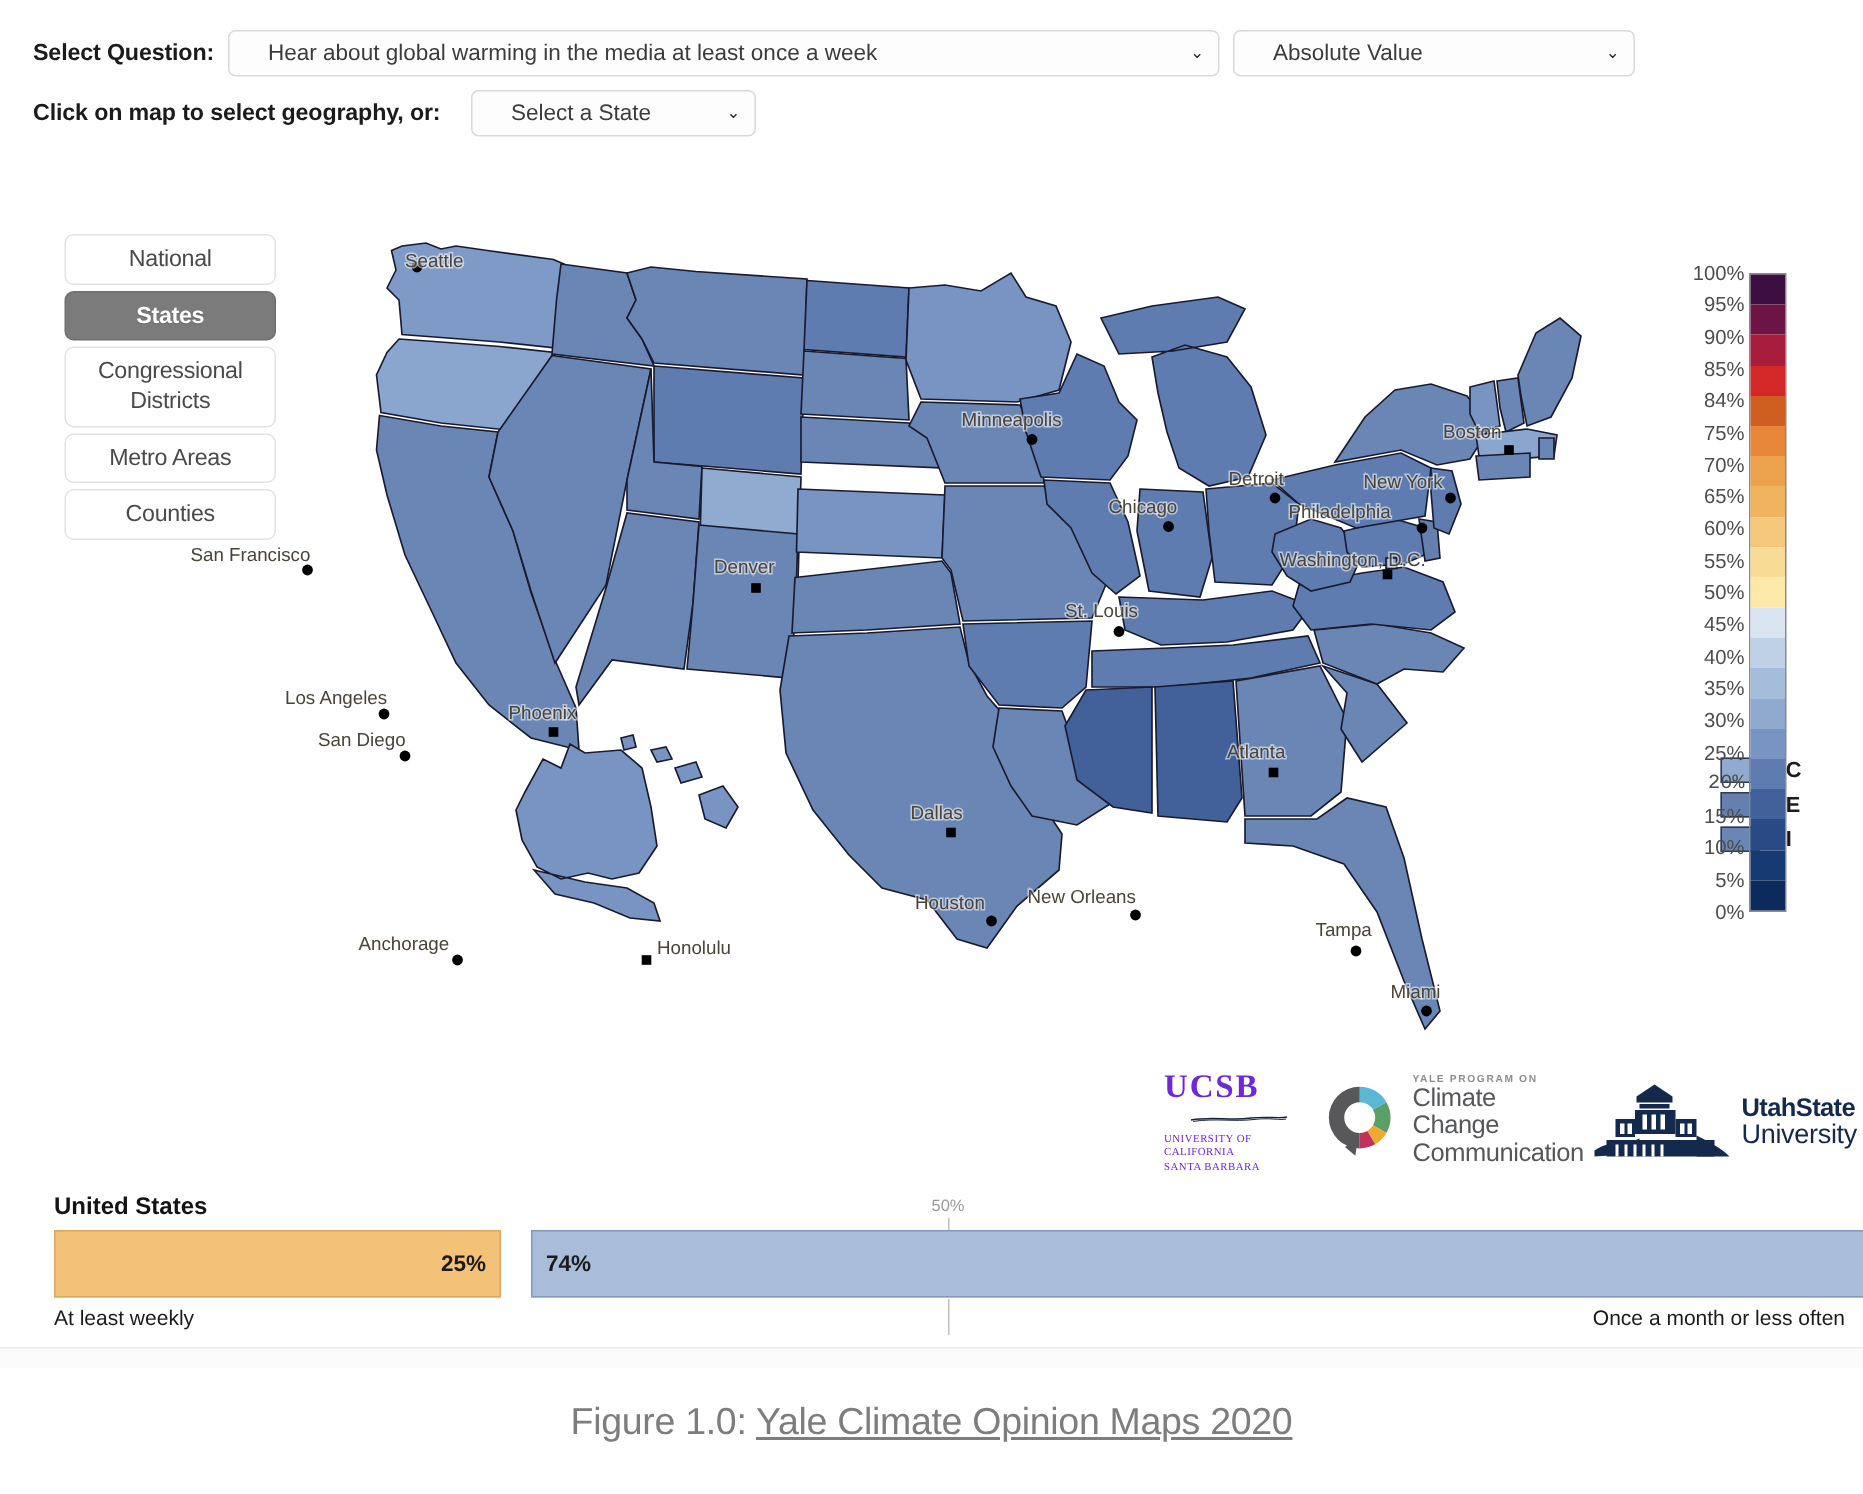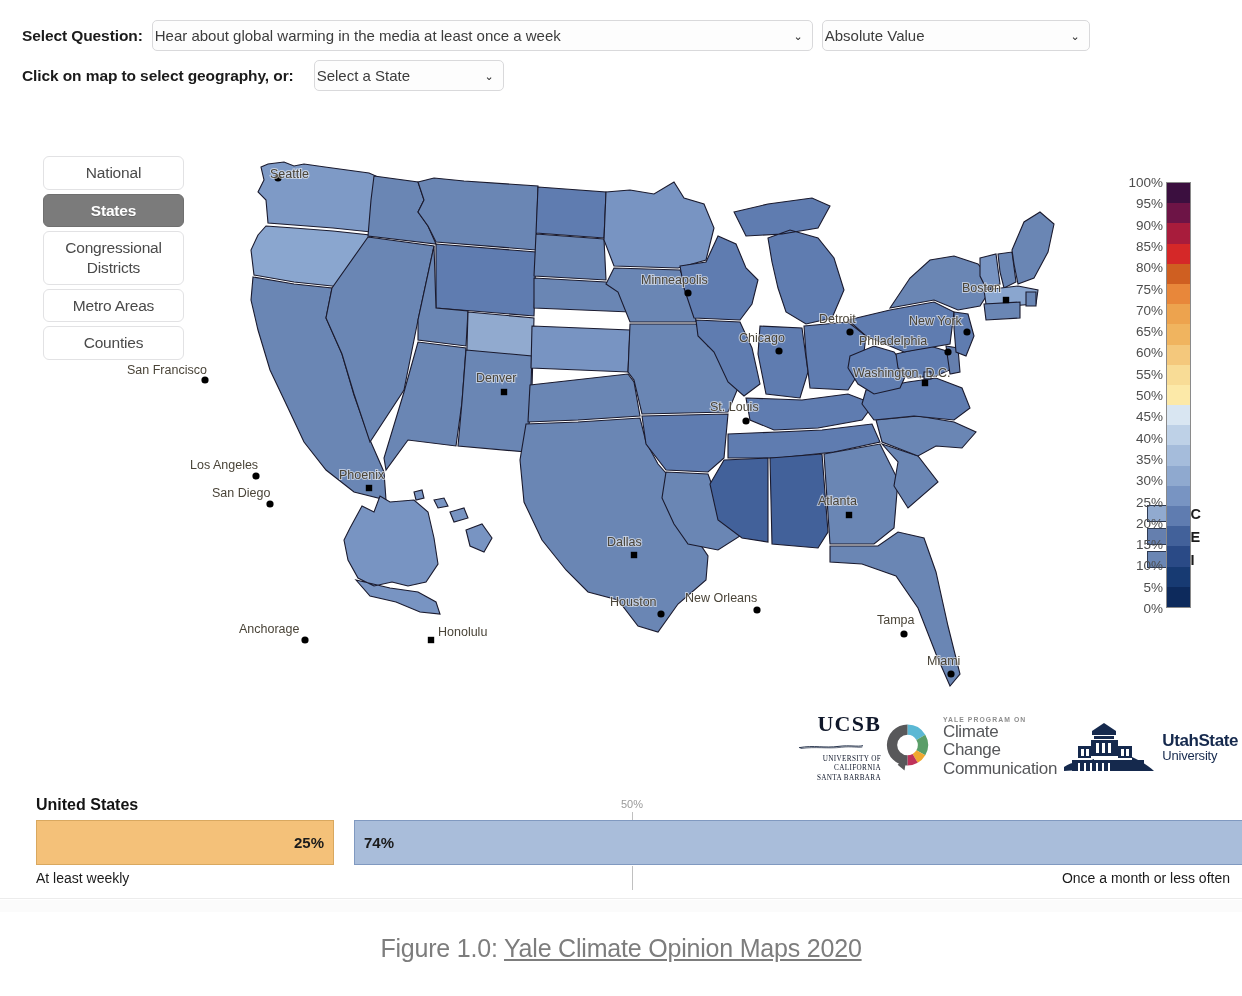--- a/index.html
+++ b/index.html
@@ -12,21 +12,21 @@
   }
   #app { position: relative; width: 1242px; height: 996px; }
 
   
   .controls { position: absolute; left: 0; top: 0; width: 1242px; padding: 20px 0 0 22px; }
   .ctl-row { display: flex; align-items: center; margin-bottom: 9px; }
   .ctl-label { font-size: 15.5px; color: #1b1b1b; font-weight: 600; letter-spacing: -0.1px; }
   .select {
     position: relative; background: #fdfdfd; border: 1px solid #d9d9db;
     border-radius: 5px; height: 31px; display: flex; align-items: center;
-    padding: 0 26px 0 2px; font-size: 15px; color: #3c3c3c;
+    padding: 0 26px 0 26px; font-size: 15px; color: #3c3c3c;
     white-space: nowrap; overflow: hidden;
   }
   .select .chev {
     position: absolute; right: 9px; top: 50%; transform: translateY(-50%);
     font-size: 11px; color: #2a2a2a; line-height: 1;
   }
   #sel-question { width: 661px; margin-left: 9px; }
   #sel-metric   { width: 268px; margin-left: 9px; }
   #sel-state    { width: 190px; margin-left: 20px; }
 
@@ -63,34 +63,34 @@
   #colorbar { position: absolute; left: 1166px; top: 182px; width: 25px; height: 426px;
               border: 1px solid #8a8a8a; display: flex; flex-direction: column; }
   #colorbar .band { flex: 1 1 0; }
   #cb-ticks { position: absolute; left: 1118px; top: 175px; width: 72px; height: 440px; }
   .cb-tick { position: absolute; right: 27px; font-size: 13.5px; color: #4d4d4d;
              transform: translateY(-50%); text-align: right; white-space: nowrap; }
 
   
   #logos { position: absolute; left: 776px; top: 714px; width: 462px; height: 66px;
            display: flex; align-items: center; justify-content: space-between; }
-  .logo-ucsb { text-align: right; color: #0f172a; }
+  .logo-ucsb { text-align: left; color: #6d28d9; }
   .logo-ucsb .big { font-family: "Liberation Serif", serif; font-weight: 700;
                     font-size: 22px; letter-spacing: 1.2px; }
   .logo-ucsb .rule { height: 4px; margin: 1px 0 2px; }
   .logo-ucsb .sm { font-family: "Liberation Serif", serif; font-size: 7.2px;
                    letter-spacing: .35px; line-height: 1.32; }
   .logo-yale { display: flex; align-items: center; }
   .logo-yale .txt { margin-left: 7px; }
   .logo-yale .eyebrow { font-size: 6.8px; letter-spacing: 1.1px; color: #8d8d8d; font-weight: 700; }
   .logo-yale .l1, .logo-yale .l2 { font-size: 17px; color: #56575a; line-height: 1.06; letter-spacing: -.3px; }
   .logo-usu { display: flex; align-items: center; }
   .logo-usu .txt { margin-left: 4px; color: #15294d; line-height: 1.0; }
   .logo-usu .u1 { font-size: 17px; font-weight: 700; letter-spacing: -.4px; }
-  .logo-usu .u2 { font-size: 13px; letter-spacing: -.2px; }
+  .logo-usu .u2 { font-size: 18px; letter-spacing: -.2px; }
 
   
   #barchart { position: absolute; left: 0; top: 790px; width: 1242px; height: 110px; }
   #bc-title { position: absolute; left: 36px; top: 6px; font-size: 16px;
               font-weight: 700; color: #141414; }
   #bc-mid-label { position: absolute; left: 632px; top: 8px; transform: translateX(-50%);
                   font-size: 11px; color: #9a9a9a; }
   #bc-tick-top { position: absolute; left: 632px; top: 22px; width: 1px; height: 10px; background: #c0c0c0; }
   #bc-tick-bot { position: absolute; left: 632px; top: 76px; width: 1px; height: 24px; background: #c0c0c0; }
   .bc-seg { position: absolute; top: 30px; height: 45px; display: flex; align-items: center; }
@@ -334,33 +334,33 @@
       <div class="band" style="background: rgb(66, 97, 154);"></div>
       <div class="band" style="background: rgb(42, 74, 134);"></div>
       <div class="band" style="background: rgb(23, 58, 114);"></div>
       <div class="band" style="background: rgb(13, 42, 92);"></div>
     </div>
   <div id="cb-ticks">
       <div class="cb-tick" style="top: 7px;">100%</div>
       <div class="cb-tick" style="top: 28.3px;">95%</div>
       <div class="cb-tick" style="top: 49.6px;">90%</div>
       <div class="cb-tick" style="top: 70.9px;">85%</div>
-      <div class="cb-tick" style="top: 92.2px;">80%</div>
+      <div class="cb-tick" style="top: 92.2px;">84%</div>
       <div class="cb-tick" style="top: 113.5px;">75%</div>
       <div class="cb-tick" style="top: 134.8px;">70%</div>
       <div class="cb-tick" style="top: 156.1px;">65%</div>
       <div class="cb-tick" style="top: 177.4px;">60%</div>
       <div class="cb-tick" style="top: 198.7px;">55%</div>
       <div class="cb-tick" style="top: 220px;">50%</div>
       <div class="cb-tick" style="top: 241.3px;">45%</div>
       <div class="cb-tick" style="top: 262.6px;">40%</div>
       <div class="cb-tick" style="top: 283.9px;">35%</div>
       <div class="cb-tick" style="top: 305.2px;">30%</div>
       <div class="cb-tick" style="top: 326.5px;">25%</div>
-      <div class="cb-tick" style="top: 347.8px;">20%</div>
+      <div class="cb-tick" style="top: 347.8px; font-family: Liberation Mono, monospace;">20%</div>
       <div class="cb-tick" style="top: 369.1px;">15%</div>
       <div class="cb-tick" style="top: 390.4px;">10%</div>
       <div class="cb-tick" style="top: 411.7px;">5%</div>
       <div class="cb-tick" style="top: 433px;">0%</div>
     </div>
 
   <div id="logos">
     <div class="logo-ucsb">
       <div class="big">UCSB</div>
       <svg class="rule" width="100" height="6" viewBox="0 0 100 6">

